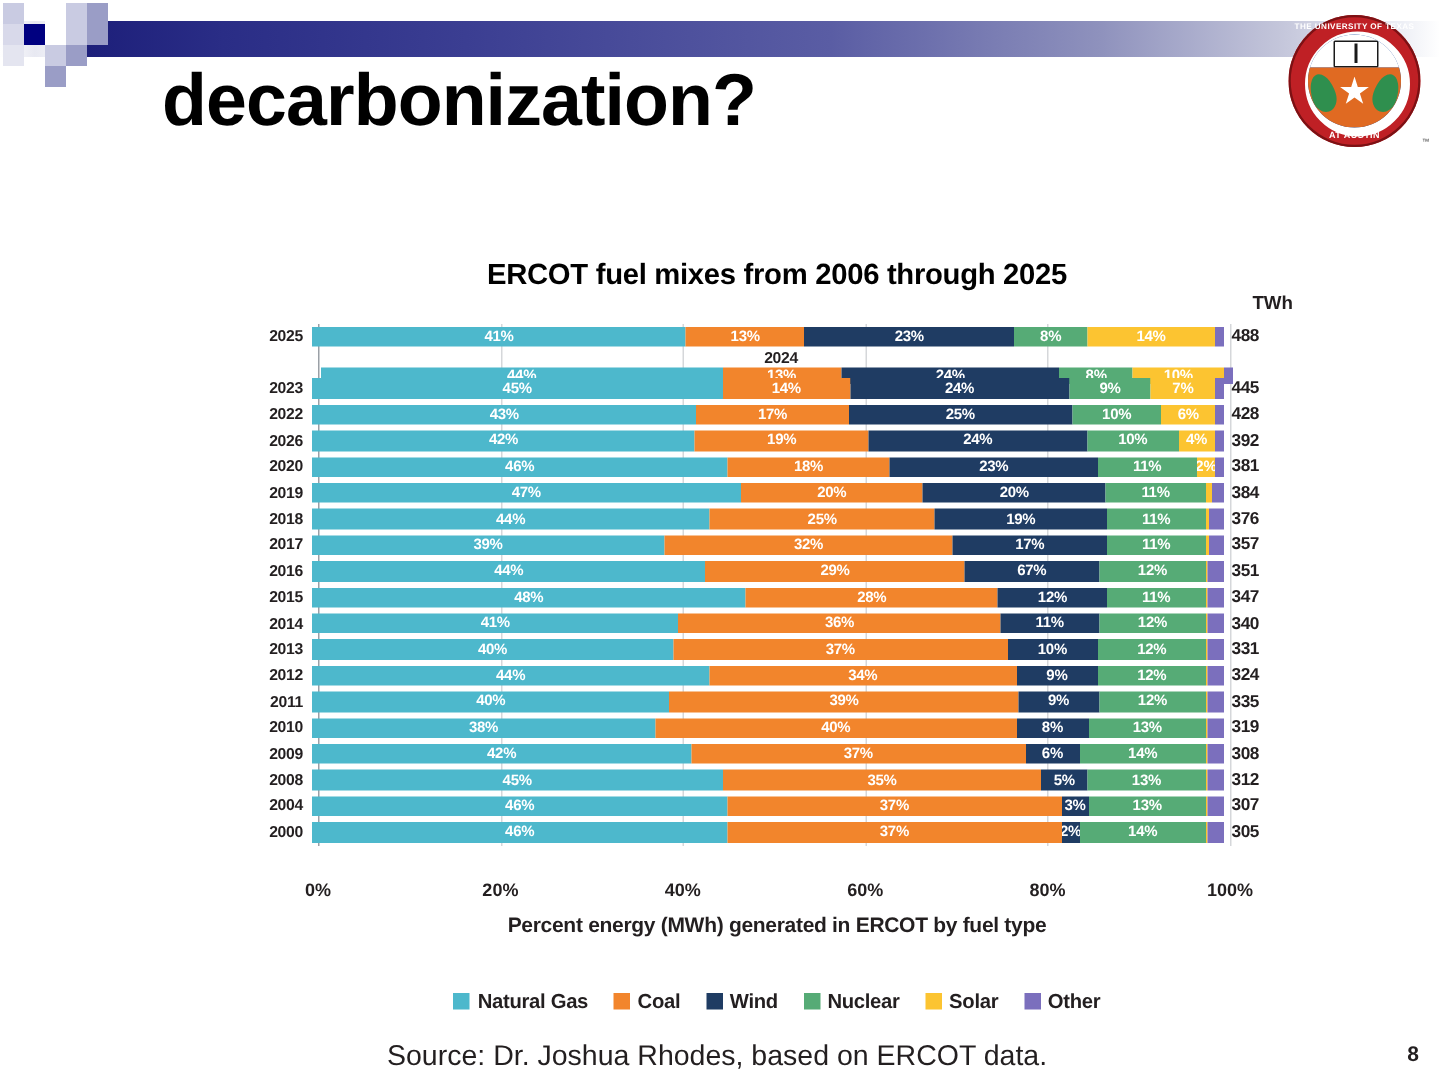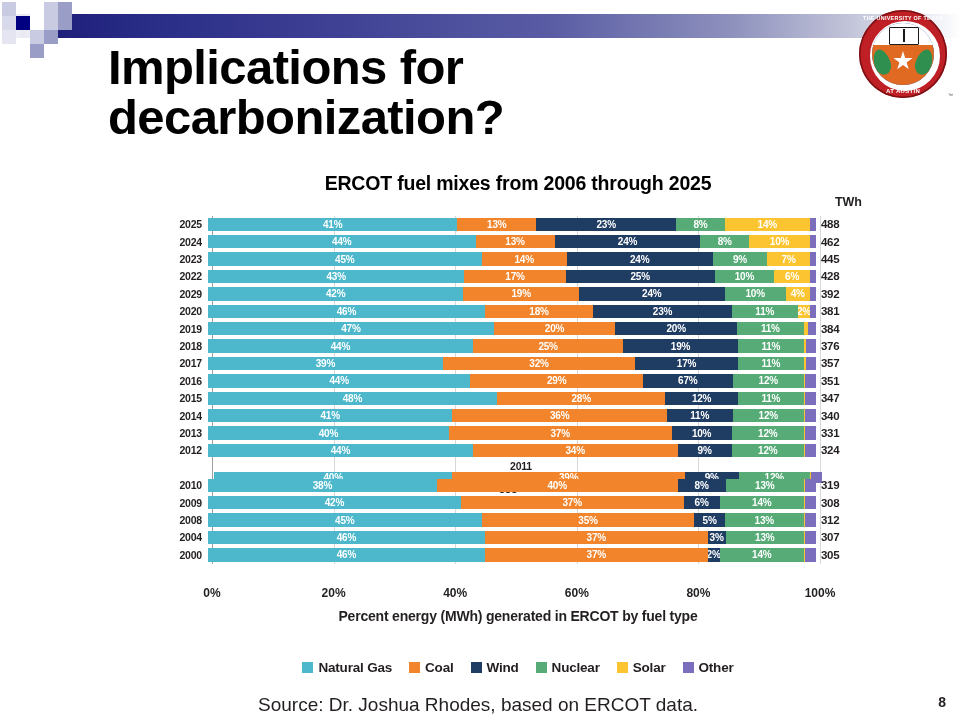--- a/index.html
+++ b/index.html
@@ -174,21 +174,20 @@
     <div class="seal-star"></div>
   </div>
   <div class="seal-txt">
     <span class="seal-t1">THE UNIVERSITY OF TEXAS</span>
     <span class="seal-t2">AT AUSTIN</span>
   </div>
   <span class="seal-tm">™</span>
 </div>
 
 <div id="slide-title">
-  <span class="tl">Implications for</span>
   <span class="tl">decarbonization?</span>
 </div>
 
 <div id="chart">
   <div id="chart-title">ERCOT fuel mixes from 2006 through 2025</div>
   <div id="twh-header">TWh</div>
 
   <div id="plot-wrap">
     <div class="grid-lines" id="grid-lines">
         <div class="gl" style="left: 0px; background: rgb(154, 160, 166);"></div>
@@ -204,21 +203,21 @@
           <div class="bars">
             <div class="seg" style="width: 41%; background: rgb(77, 184, 204);">41%</div>
             <div class="seg" style="width: 13%; background: rgb(242, 133, 44);">13%</div>
             <div class="seg" style="width: 23%; background: rgb(31, 60, 99);">23%</div>
             <div class="seg" style="width: 8%; background: rgb(86, 171, 118);">8%</div>
             <div class="seg" style="width: 14%; background: rgb(252, 196, 49);">14%</div>
             <div class="seg" style="width: 1%; background: rgb(123, 111, 189);"></div>
           </div>
           <div class="twh">488</div>
         </div>
-        <div class="row" style="top: 17.4px;">
+        <div class="row" style="top: 17.4px; flex-direction: column;">
           <div class="yr">2024</div>
           <div class="bars">
             <div class="seg" style="width: 44%; background: rgb(77, 184, 204);">44%</div>
             <div class="seg" style="width: 13%; background: rgb(242, 133, 44);">13%</div>
             <div class="seg" style="width: 24%; background: rgb(31, 60, 99);">24%</div>
             <div class="seg" style="width: 8%; background: rgb(86, 171, 118);">8%</div>
             <div class="seg" style="width: 10%; background: rgb(252, 196, 49);">10%</div>
             <div class="seg" style="width: 1%; background: rgb(123, 111, 189);"></div>
           </div>
           <div class="twh">462</div>
@@ -241,21 +240,21 @@
             <div class="seg" style="width: 42.1569%; background: rgb(77, 184, 204);">43%</div>
             <div class="seg" style="width: 16.6667%; background: rgb(242, 133, 44);">17%</div>
             <div class="seg" style="width: 24.5098%; background: rgb(31, 60, 99);">25%</div>
             <div class="seg" style="width: 9.80392%; background: rgb(86, 171, 118);">10%</div>
             <div class="seg" style="width: 5.88235%; background: rgb(252, 196, 49);">6%</div>
             <div class="seg" style="width: 0.980392%; background: rgb(123, 111, 189);"></div>
           </div>
           <div class="twh">428</div>
         </div>
         <div class="row" style="top: 69.6px;">
-          <div class="yr">2029</div>
+          <div class="yr">2026</div>
           <div class="bars">
             <div class="seg" style="width: 42%; background: rgb(77, 184, 204);">42%</div>
             <div class="seg" style="width: 19%; background: rgb(242, 133, 44);">19%</div>
             <div class="seg" style="width: 24%; background: rgb(31, 60, 99);">24%</div>
             <div class="seg" style="width: 10%; background: rgb(86, 171, 118);">10%</div>
             <div class="seg" style="width: 4%; background: rgb(252, 196, 49);">4%</div>
             <div class="seg" style="width: 1%; background: rgb(123, 111, 189);"></div>
           </div>
           <div class="twh">392</div>
         </div>
@@ -360,21 +359,21 @@
           <div class="bars">
             <div class="seg" style="width: 43.5644%; background: rgb(77, 184, 204);">44%</div>
             <div class="seg" style="width: 33.6634%; background: rgb(242, 133, 44);">34%</div>
             <div class="seg" style="width: 8.91089%; background: rgb(31, 60, 99);">9%</div>
             <div class="seg" style="width: 11.8812%; background: rgb(86, 171, 118);">12%</div>
             <div class="seg" style="width: 0.19802%; background: rgb(252, 196, 49);"></div>
             <div class="seg" style="width: 1.78218%; background: rgb(123, 111, 189);"></div>
           </div>
           <div class="twh">324</div>
         </div>
-        <div class="row" style="top: 243.6px; flex-direction: column;">
+        <div class="row" style="top: 243.6px;">
           <div class="yr">2011</div>
           <div class="bars">
             <div class="seg" style="width: 39.2157%; background: rgb(77, 184, 204);">40%</div>
             <div class="seg" style="width: 38.2353%; background: rgb(242, 133, 44);">39%</div>
             <div class="seg" style="width: 8.82353%; background: rgb(31, 60, 99);">9%</div>
             <div class="seg" style="width: 11.7647%; background: rgb(86, 171, 118);">12%</div>
             <div class="seg" style="width: 0.196078%; background: rgb(252, 196, 49);"></div>
             <div class="seg" style="width: 1.76471%; background: rgb(123, 111, 189);"></div>
           </div>
           <div class="twh">335</div>

